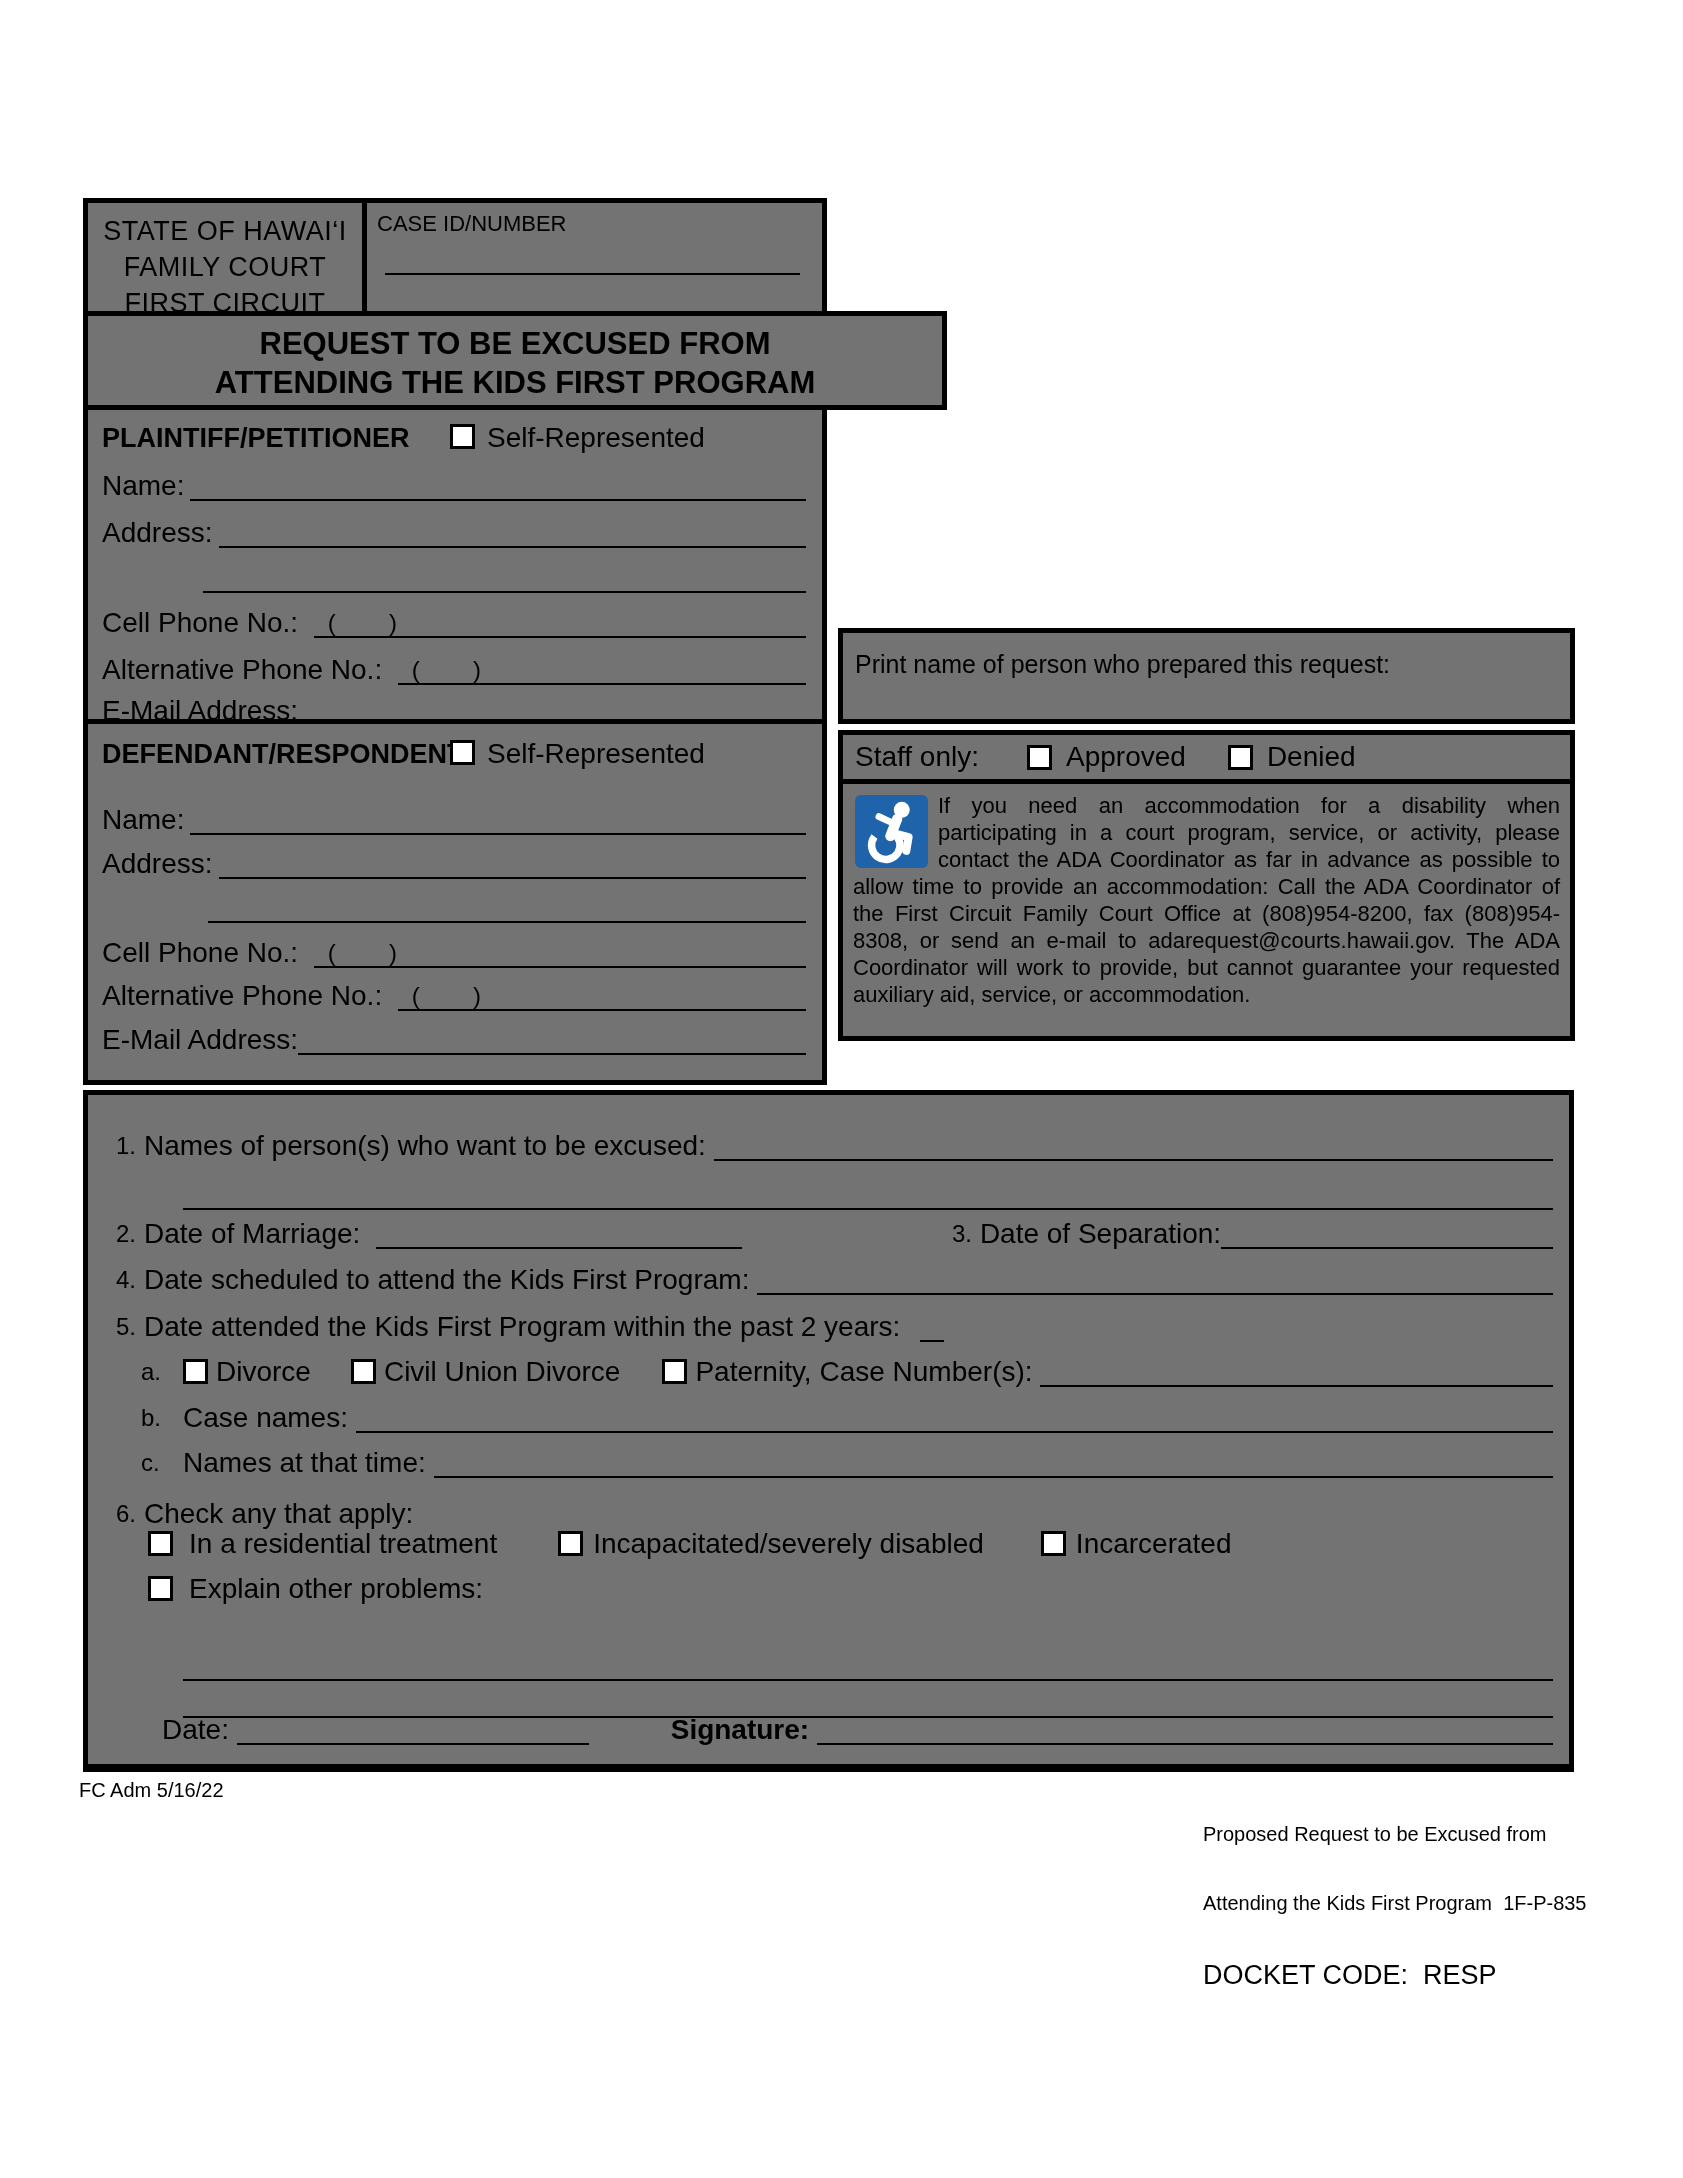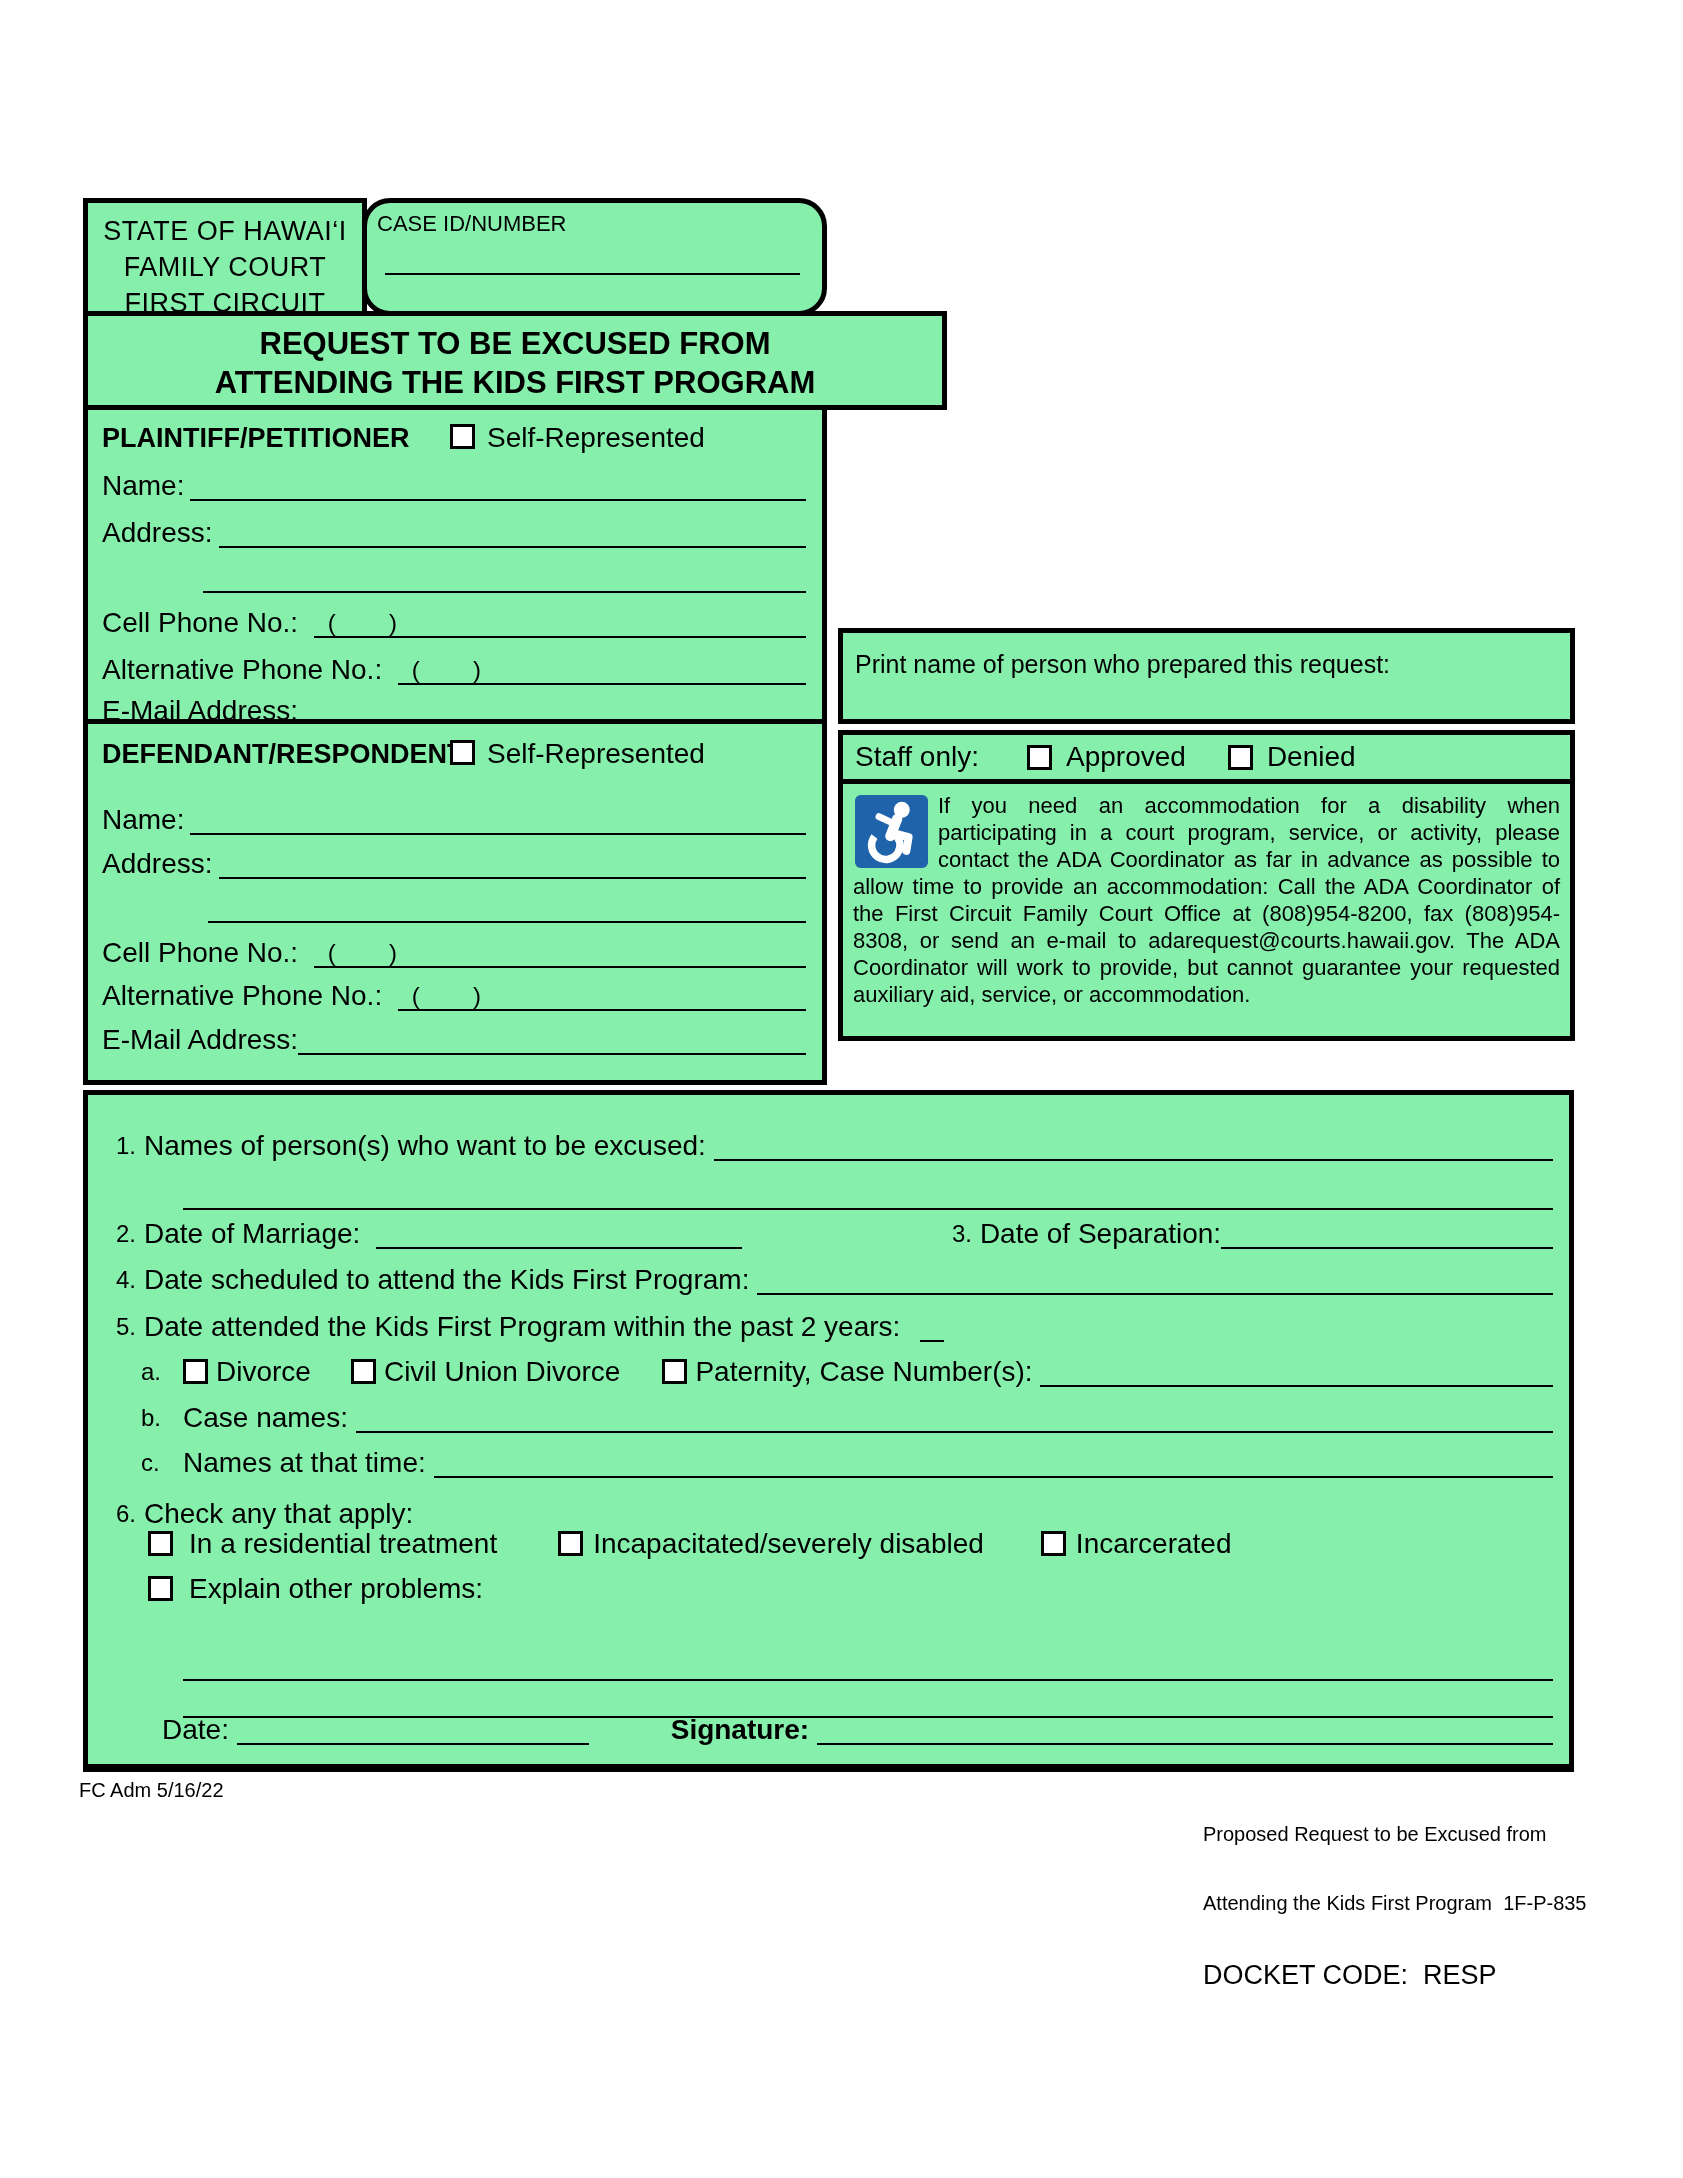--- a/index.html
+++ b/index.html
@@ -3,21 +3,21 @@
 <meta charset="utf-8">
 <style>
   * { margin:0; padding:0; box-sizing:border-box; }
   html,body { background:#ffffff; }
   body {
     width:1683px; height:2178px;
     font-family:"Liberation Sans","DejaVu Sans",sans-serif;
     color:#000;
   }
   .page { position:relative; width:1683px; height:2178px; background:#fff; overflow:hidden; }
-  .box { position:absolute; border:5px solid #000; background:#86efac; }
+  .box { position:absolute; border:5px solid #000; background:#737373; }
 
   
   .lbl { font-size:28px; line-height:30px; white-space:pre; }
 
   
   .wline { flex:1 1 auto; border-bottom:2.5px solid #000; height:32px; }
   .wline .parens { display:inline-block; padding-left:14px; font-size:24px; line-height:34px; white-space:pre; }
 
   
   .cb { display:inline-block; width:25px; height:25px; border:3px solid #000; background:#fff; flex:0 0 auto; margin-bottom:3px; }
@@ -58,21 +58,21 @@
 <div class="page">
 
   <div class="box" style="left:83px; top:198px; width:284px; height:118px;">
     <div class="court-name">
       <div>STATE OF HAWAI‘I</div>
       <div>FAMILY COURT</div>
       <div>FIRST CIRCUIT</div>
     </div>
   </div>
 
-  <div class="box" style="left:362px; top:198px; width:465px; height:118px;border-radius:28px;">
+  <div class="box" style="left:362px; top:198px; width:465px; height:118px;">
     <div class="case-label">CASE ID/NUMBER</div>
     <div class="case-line"></div>
   </div>
 
   <div class="box" style="left:83px; top:311px; width:864px; height:99px;">
     <div class="form-title">
       <div>REQUEST TO BE EXCUSED FROM</div>
       <div>ATTENDING THE KIDS FIRST PROGRAM</div>
     </div>
   </div>

